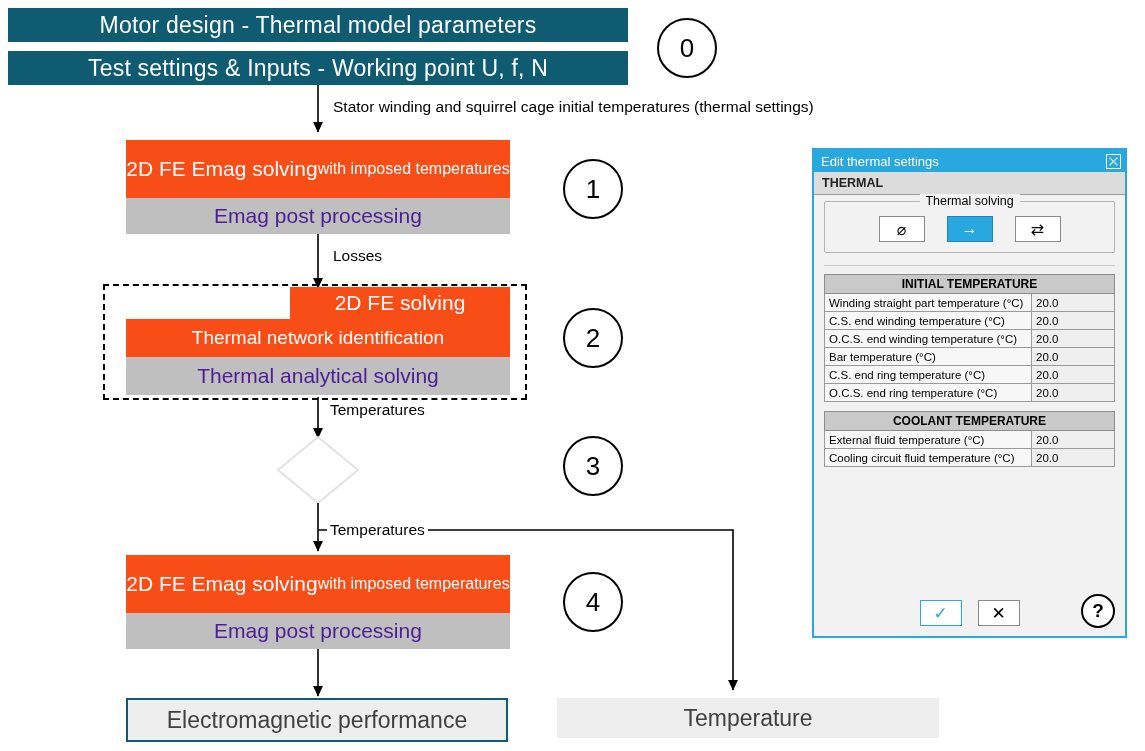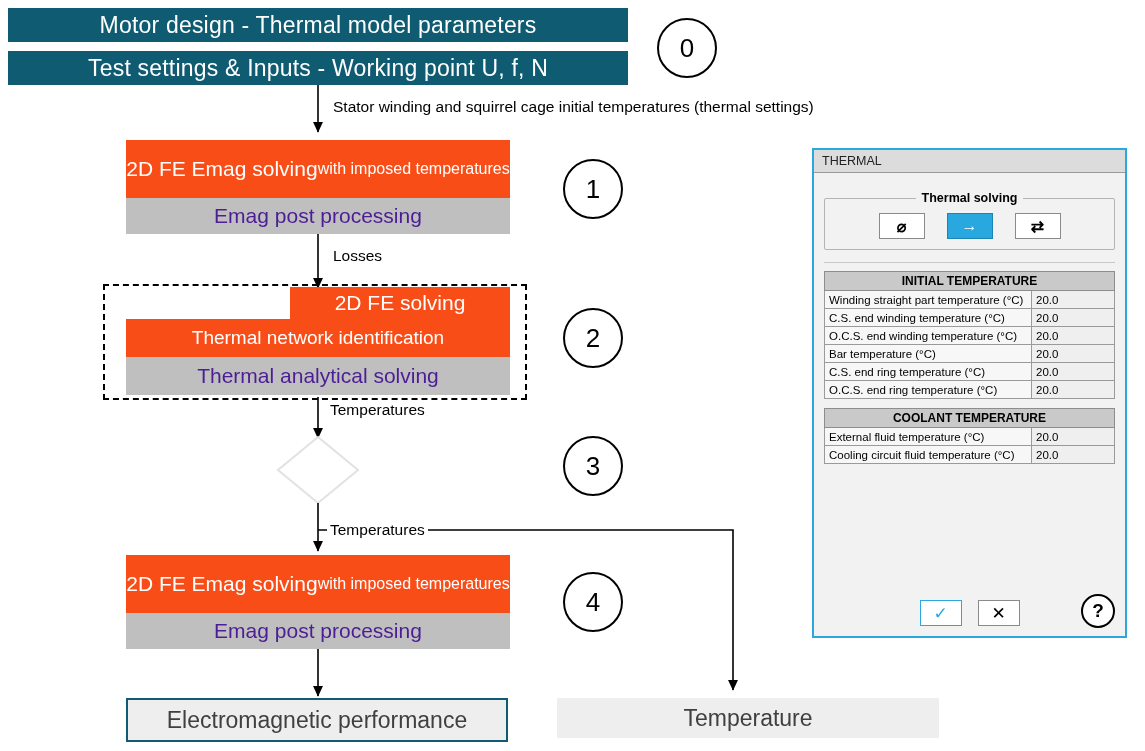--- a/index.html
+++ b/index.html
@@ -119,35 +119,34 @@
     height: 1px;
     background: #ffffff;
   }
   .close-box::before { transform: rotate(45deg); }
   .close-box::after  { transform: rotate(-45deg); }
 
   .dialog-tab {
     background: #dcdcdc;
     border-bottom: 1px solid #9a9a9a;
     font-size: 12.5px;
-    font-weight: normal;
+    font-weight: bold;
     padding: 4px 8px;
     color: #222;
   }
   .dialog-body {
     padding: 6px 10px 0 10px;
     position: relative;
   }
   .fieldset {
     border: 1px solid #b4b4b4;
     border-radius: 2px;
-    margin-top: 19px;
+    margin-top: 0;
     padding: 6px 8px 10px 8px;
     position: relative;
-    font-weight: bold;
   }
   .fieldset-legend {
     position: absolute;
     top: -8px;
     left: 50%;
     transform: translateX(-50%);
     background: #f2f2f2;
     padding: 0 6px;
     font-size: 12.5px;
   }
@@ -336,20 +335,24 @@
   </div>
 
   <div class="abs out-box bordered" style="left:126px; top:698px; width:378px; height:40px;">
     <span>Electromagnetic performance</span>
   </div>
   <div class="abs out-box" style="left:557px; top:698px; width:382px; height:40px;">
     <span>Temperature</span>
   </div>
 
   <div class="abs dialog" style="left:812px; top:148px; width:315px; height:490px;">
+    <div class="dialog-title">
+      <span>Edit thermal settings</span>
+      <span class="close-box"></span>
+    </div>
     <div class="dialog-tab">
       <span>THERMAL</span>
     </div>
     <div class="dialog-body">
 
       <div class="fieldset">
         <span class="fieldset-legend">Thermal solving</span>
         <div class="solve-buttons">
           <div class="solve-btn">
             <span>⌀</span>

